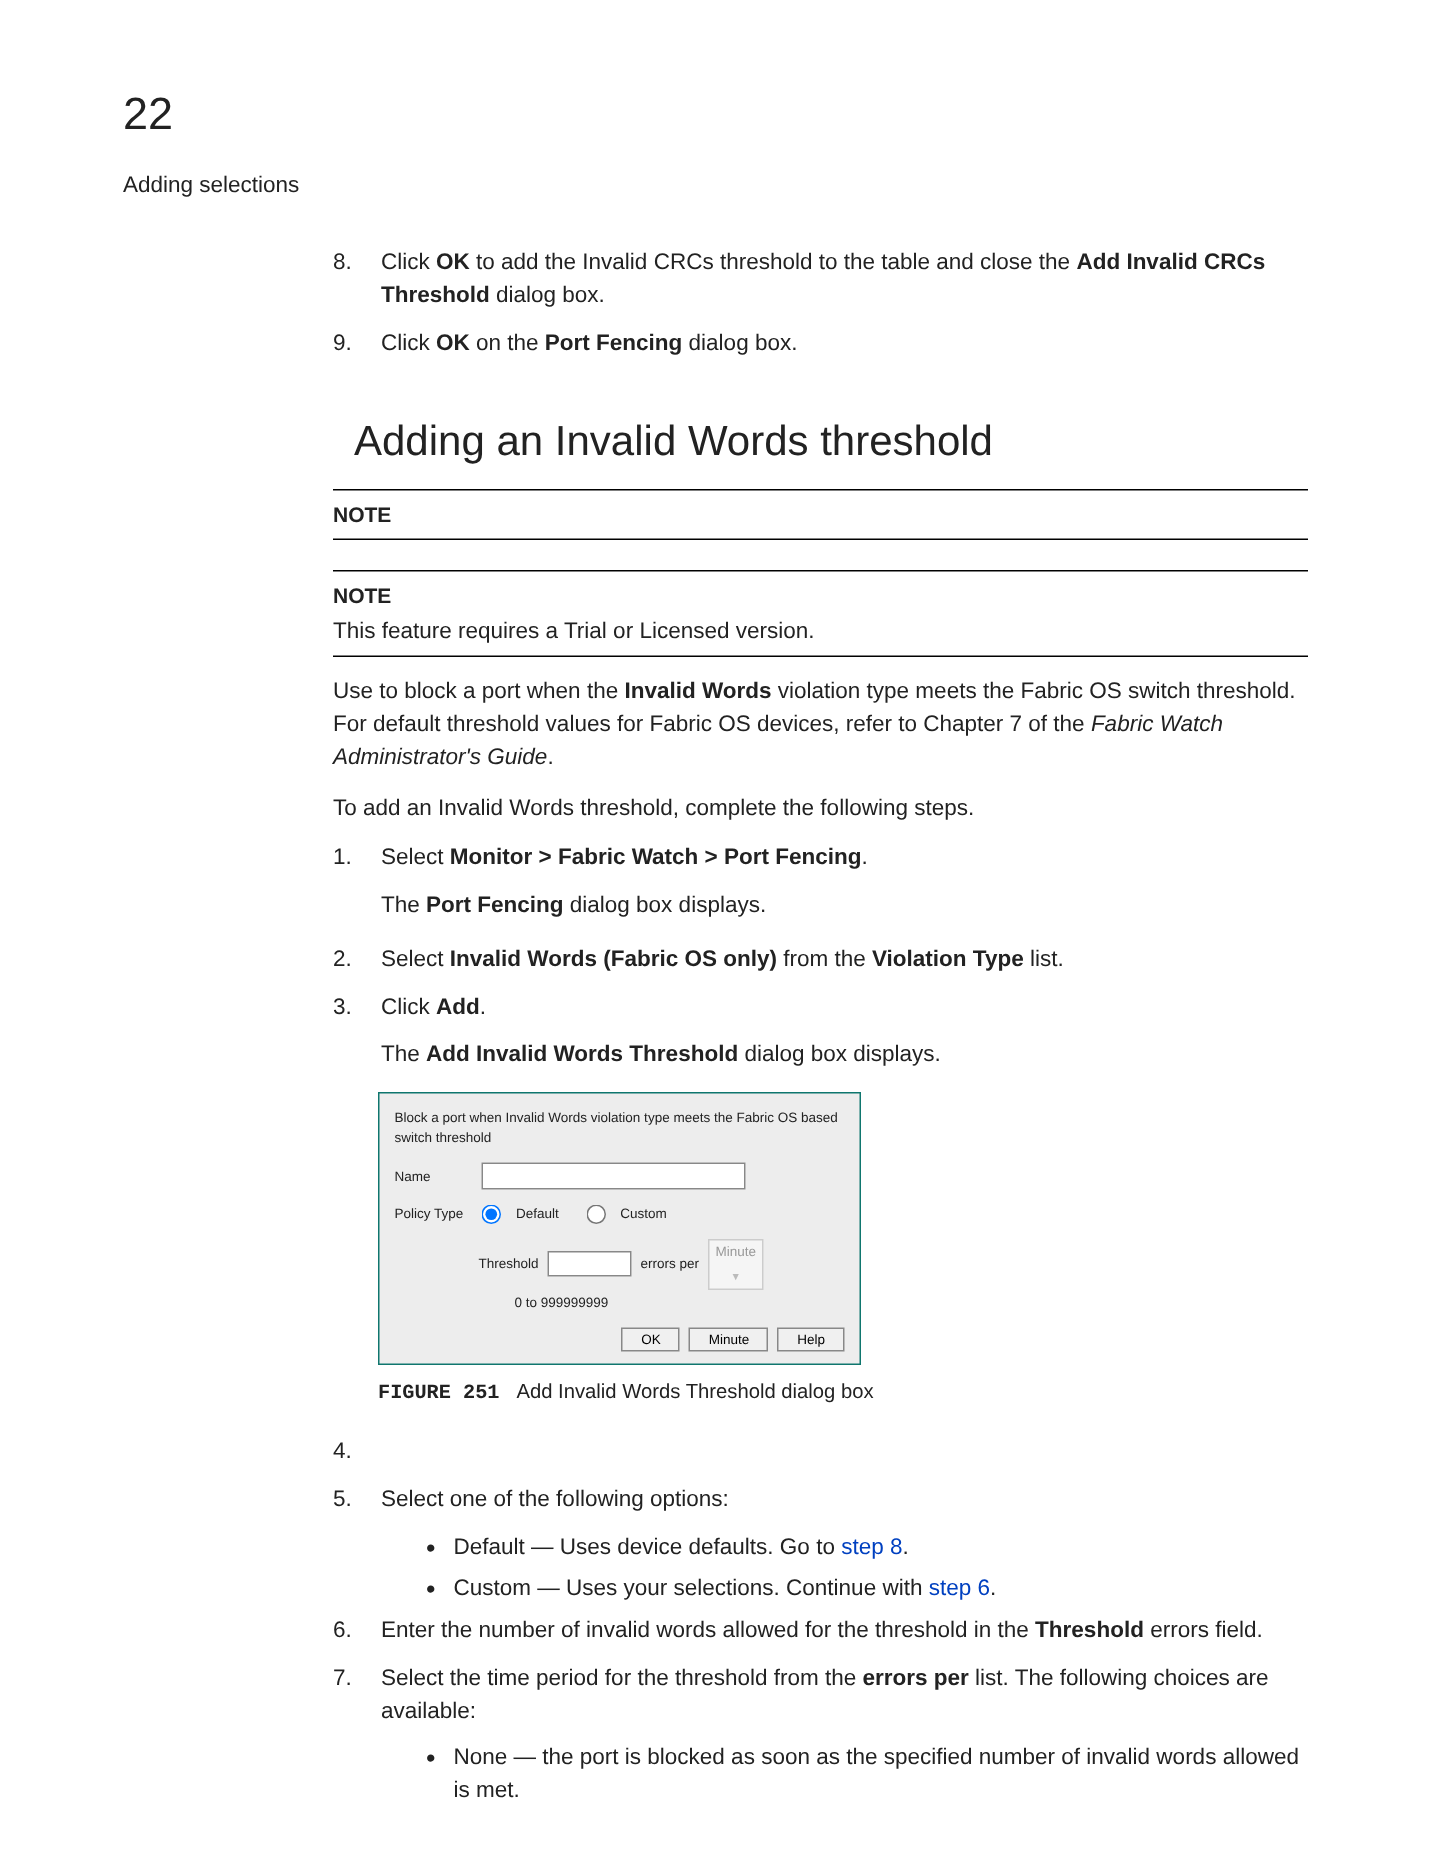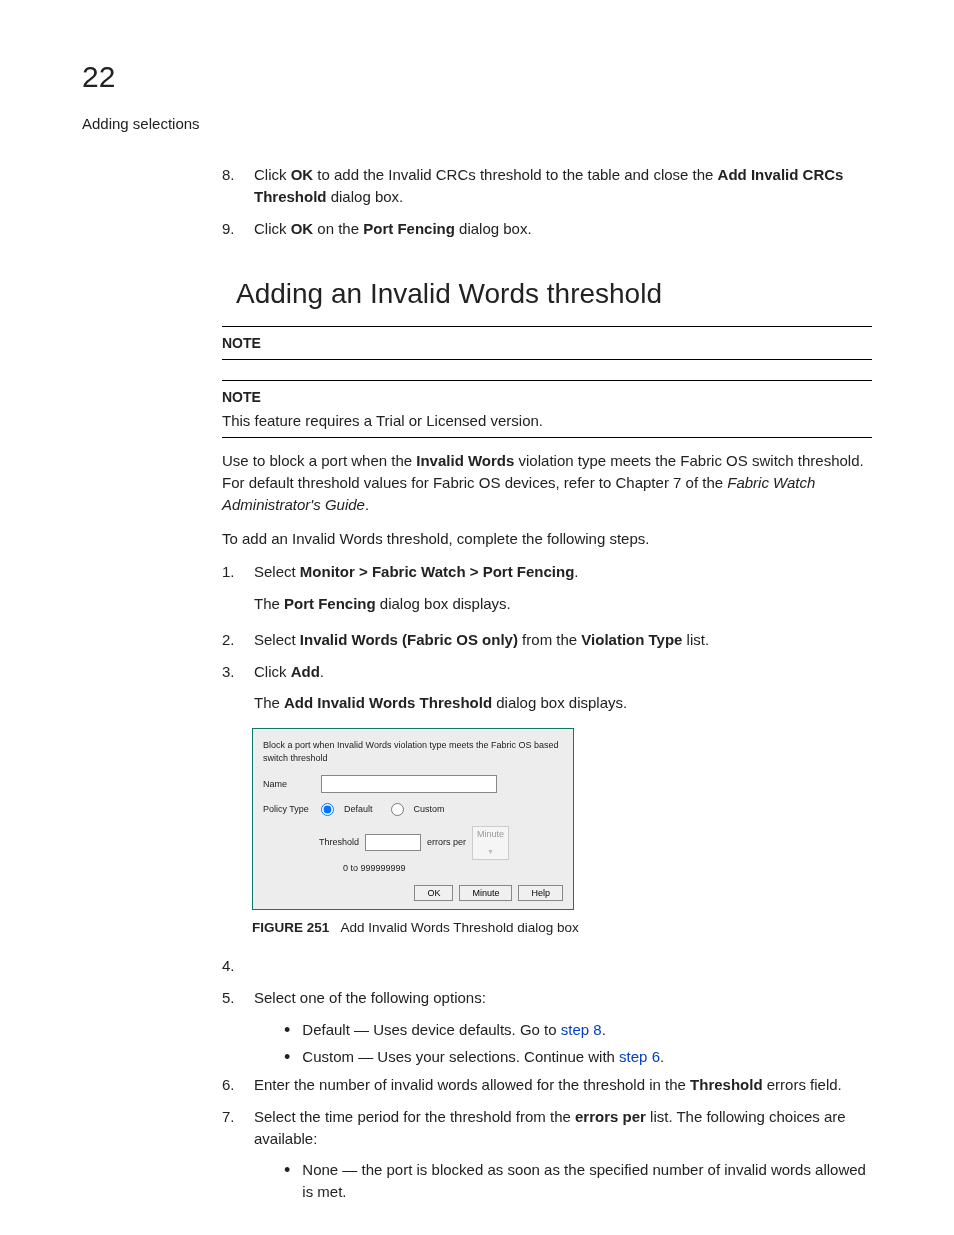--- a/index.html
+++ b/index.html
@@ -24,21 +24,21 @@
   hr.rule { border: none; border-top: 1px solid #000; margin: 6px 0 2px 0; }
   .note-label { font-weight: bold; font-size: 14px; margin-top: 6px; }
   .note-text { margin: 2px 0 6px 0; }
   .para { margin: 12px 0; }
   a.link { color: #0040c0; text-decoration: none; }
   .bold { font-weight: bold; }
   .ital { font-style: italic; }
   .bullet-row { display: flex; gap: 12px; margin: 6px 0 6px 30px; }
   .bullet-dot { font-size: 18px; line-height: 1; margin-top: 2px; }
   .figure-line { font-size: 13.5px; margin: 8px 0 18px 0; }
-  .figure-line .figbold { font-weight: bold; font-family: Liberation Sans, sans-serif; }
+  .figure-line .figbold { font-weight: bold; font-family: Liberation Mono, monospace; }
 
   
   .dialog { border: 1px solid #0f766e; background: #ededed; width: 300px; padding: 10px 10px 8px 10px; margin: 8px 0 6px 30px; font-family: Arial, sans-serif; }
   .dialog .desc { font-size: 9px; color: #222; margin-bottom: 10px; }
   .dialog .row { display: flex; align-items: center; gap: 8px; margin-bottom: 10px; font-size: 9px; }
   .dialog .lbl { width: 50px; text-align: left; }
   .dialog input.txt { flex: 0 0 170px; height: 14px; border: 1px solid #888; background: #fff; font-size: 9px; }
   .dialog input[type=radio] { margin: 0 2px 0 0; }
   .dialog .thresh-row { display:flex; align-items:center; gap:6px; font-size:9px; margin-left:56px; }
   .dialog .thresh-row input.small { width:50px; height:13px; border:1px solid #888; background:#fff; font-size:9px; }

